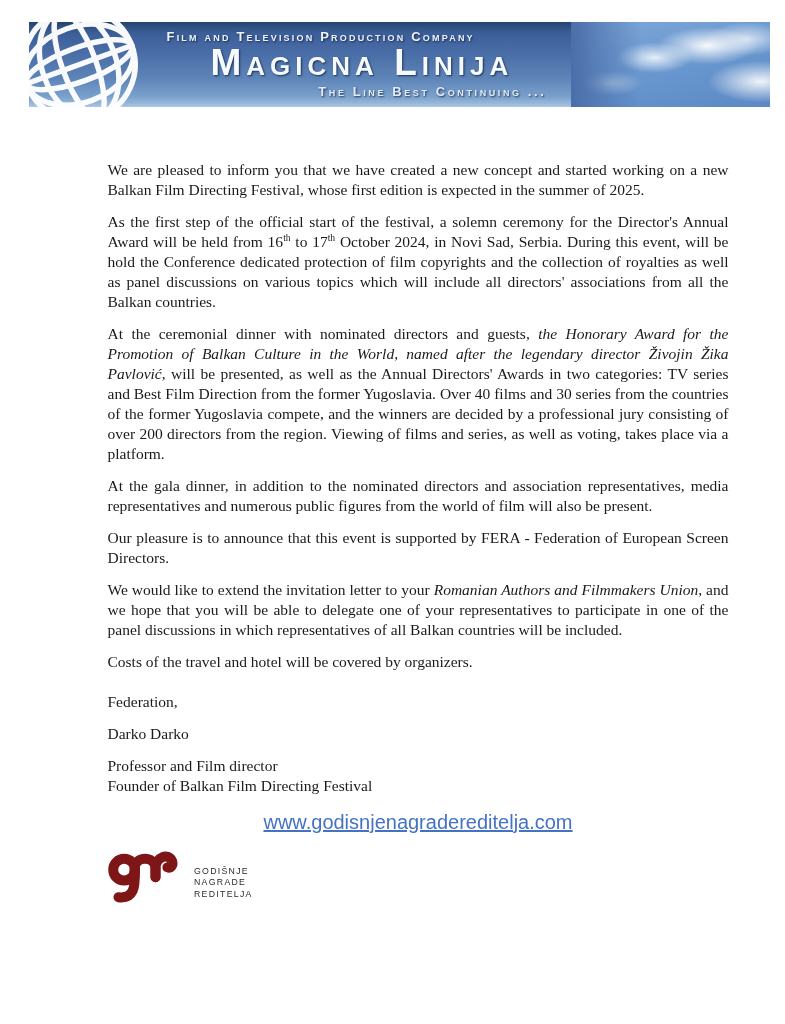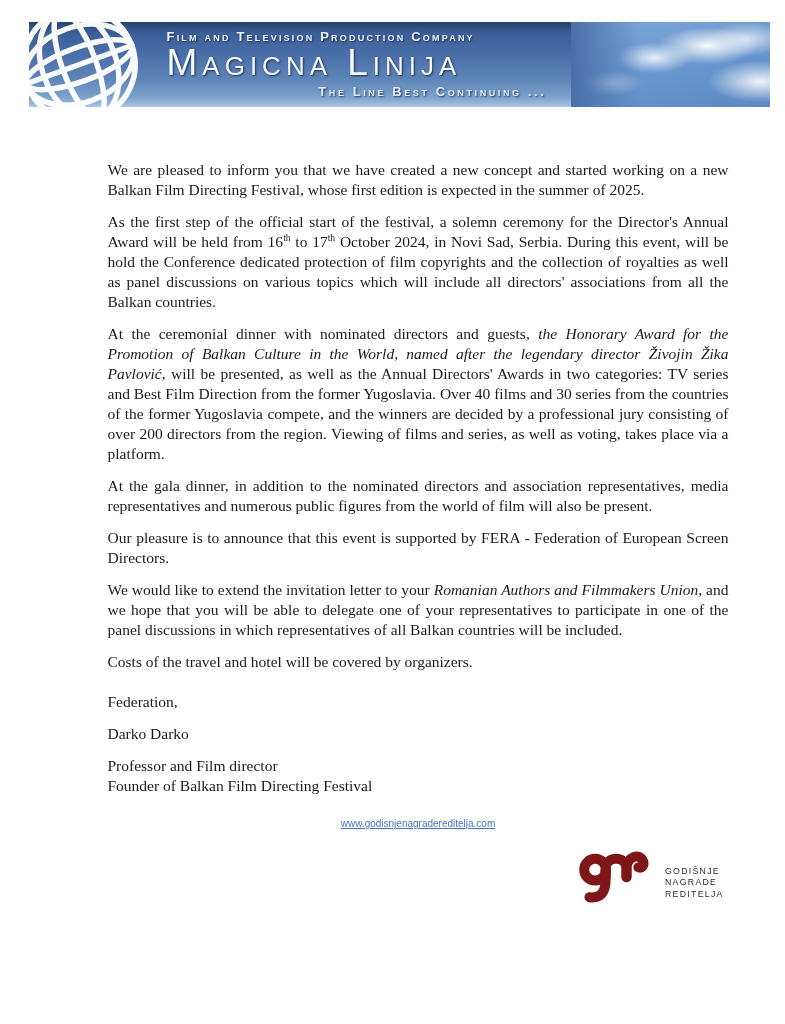--- a/index.html
+++ b/index.html
@@ -32,22 +32,22 @@
   .banner-titles {
     position:absolute; left:138px; top:7px; width:400px;
     color:#fff; font-family:"Liberation Sans", sans-serif;
     text-shadow:1px 1px 2px rgba(15,35,70,.85);
   }
   .company-type {
     font-variant:small-caps; font-size:13px; font-weight:bold;
     letter-spacing:2.2px; color:#eef3fa; white-space:nowrap;
   }
   .company-name {
-    font-variant:small-caps; font-size:37px; font-weight:normal;
-    letter-spacing:5px; color:#f7fafd; line-height:1.05; white-space:nowrap;
+    font-variant:small-caps; font-size:37px; font-weight:bold;
+    letter-spacing:5px; color:#f7fafd; line-height:1.05; white-space:nowrap;margin-left:44px;
   }
   .tagline {
     font-variant:small-caps; font-size:13px; font-weight:bold;
     letter-spacing:2.6px; color:#e2ebf5; text-align:right;
     width:380px; margin-top:1px; white-space:nowrap;
   }
 
   
   .letter {
     position:absolute; left:92px; top:160px; width:621px;
@@ -58,24 +58,24 @@
   p.body-par .it { font-style:italic; }
   sup { font-size:.62em; line-height:0; vertical-align:super; }
   .closing { margin:20px 0 12px 0; }
   .sig-name { margin:0 0 12px 0; }
   .sig-title { margin:0; }
   .sig-block { margin:12px 0 0 0; }
 
   
   .footer { margin-top:16px; text-align:center; }
   .site-link {
-    font-family:"Liberation Sans", sans-serif; font-size:10px;
+    font-family:"Liberation Sans", sans-serif; font-size:20px;
     color:#4472c4; text-decoration:underline; cursor:pointer;
   }
-  .logo-row { margin-top:12px; display:flex; justify-content:flex-end; align-items:center; gap:10px; }
+  .logo-row { margin-top:12px; display:flex; justify-content:flex-start; align-items:center; gap:10px; }
   .gnr-mark { width:76px; height:72px; }
   .gnr-text {
     text-align:left; font-family:"Liberation Sans", sans-serif;
     font-size:9.5px; line-height:11.5px; letter-spacing:1.4px;
     color:#2e2a2a; font-weight:500; transform:scaleX(.92); transform-origin:left center;
   }
 </style>
 </head>
 <body>
 

